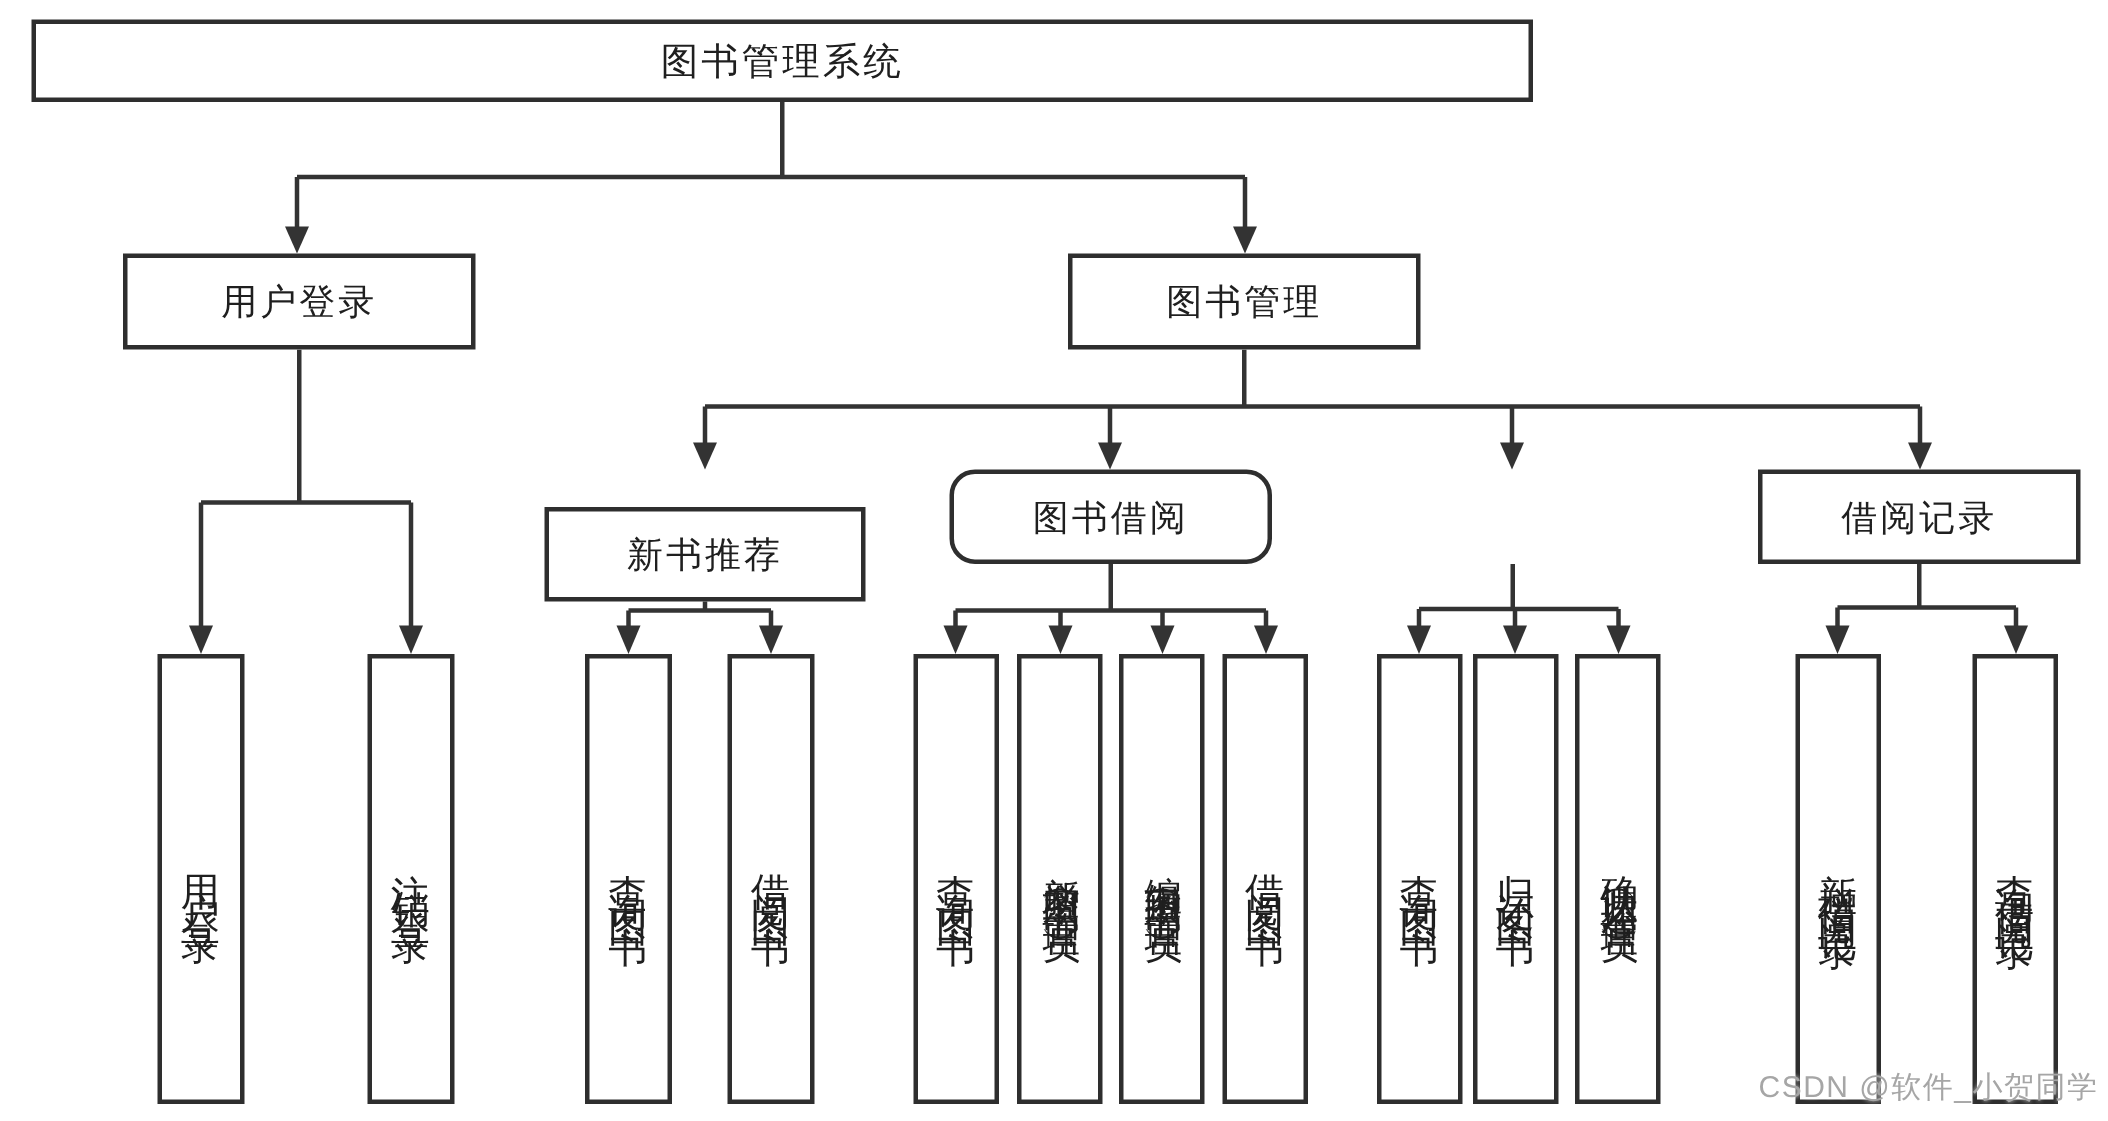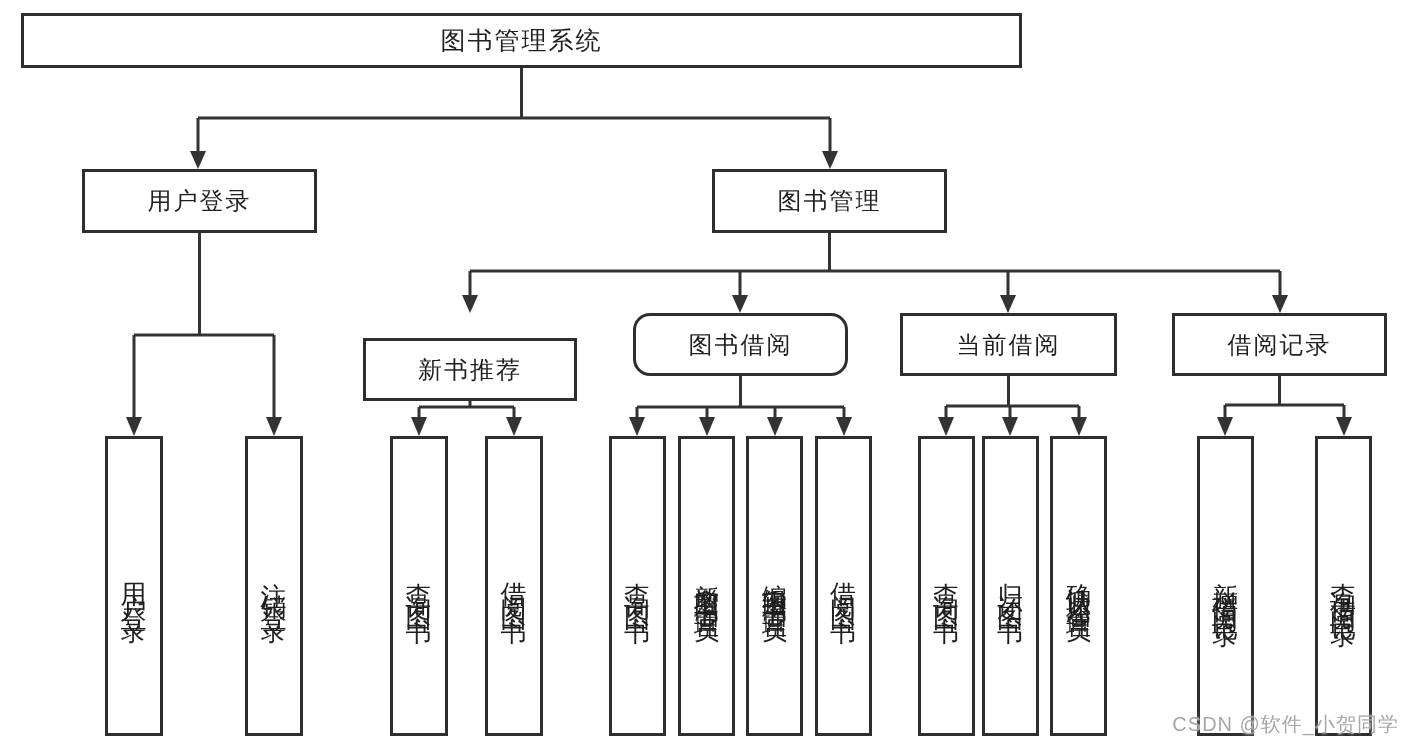--- a/index.html
+++ b/index.html
@@ -109,23 +109,20 @@
   <div class="box h n-mgmt">
     <span>图书管理</span>
   </div>
 
   <div class="box h n-recommend">
     <span>新书推荐</span>
   </div>
   <div class="box h n-borrow">
     <span>图书借阅</span>
   </div>
-  <div class="box h n-current">
-    <span>当前借阅</span>
-  </div>
   <div class="box h n-records">
     <span>借阅记录</span>
   </div>
 
   <div class="box v leaf n-l1">
     <span>用户登录</span>
   </div>
   <div class="box v leaf n-l2">
     <span>注销登录</span>
   </div>

